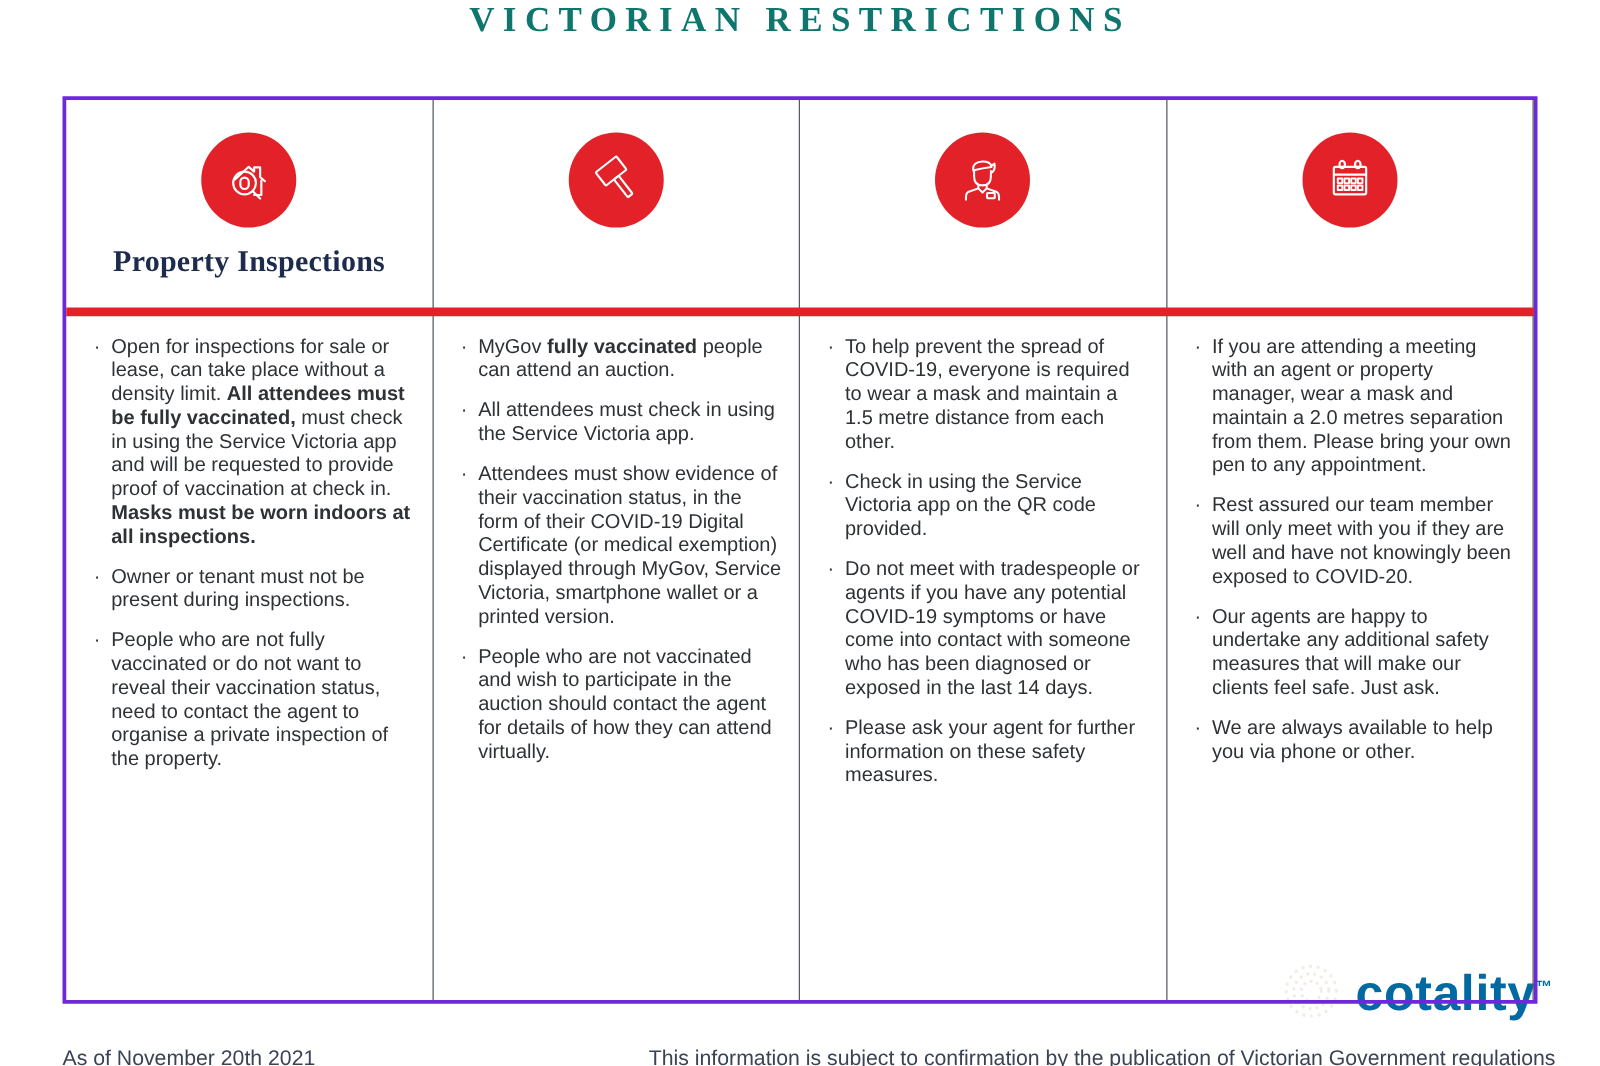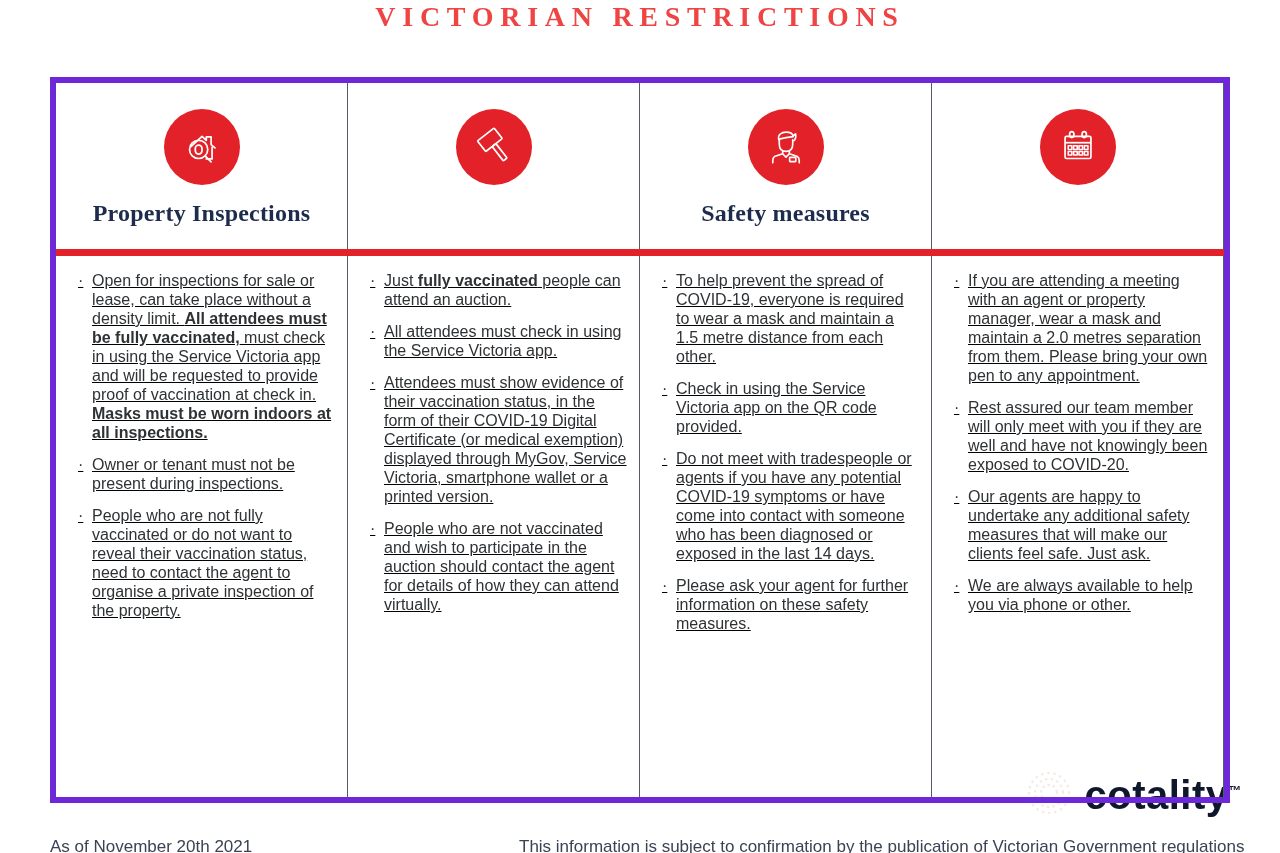--- a/index.html
+++ b/index.html
@@ -4,25 +4,25 @@
 <style>
   html,body { margin:0; padding:0; background:#ffffff; }
   .sheet {
     position:relative; width:1280px; height:853px; overflow:hidden;
     background:#ffffff; font-family:"Liberation Sans", sans-serif;
   }
   .page-title {
     position:absolute; top:1px; left:0; right:0; margin:0;
     text-align:center; font-family:"Liberation Serif", serif;
     font-size:28px; font-weight:700; letter-spacing:0.24em;
-    color:#ef4444;
+    color:#0f766e;
   }
   .rtable {
     position:absolute; left:50px; top:77px; width:1180px; height:726px;
-    border:6px solid #6d28d9; display:flex; z-index:1; box-sizing:border-box;text-decoration:underline;
+    border:3px solid #6d28d9; display:flex; z-index:1; box-sizing:border-box;
   }
   .column {
     flex:1 1 0; position:relative; box-sizing:border-box;
     border-right:1px solid #565c66;
     padding:188px 12px 0 22px;
   }
   .column:last-child { border-right:none; }
   .icon-circle {
     position:absolute; top:26px; left:50%; transform:translateX(-50%);
     width:76px; height:76px; border-radius:50%; background:#e22228;
@@ -48,21 +48,21 @@
     position:absolute; top:837px; font-size:17px; color:#3a4254; z-index:2;
     white-space:nowrap;
   }
   .footer-left { left:50px; }
   .footer-right { left:519px; }
   .watermark {
     position:absolute; top:766px; right:38px; z-index:0;
     display:flex; align-items:center; gap:8px;
   }
   .watermark .wm-text {
-    font-size:40px; font-weight:700; color:#0f172a; letter-spacing:0.5px;
+    font-size:40px; font-weight:700; color:#0369a1; letter-spacing:0.5px;
   }
   .watermark .wm-tm { font-size:13px; vertical-align:super; }
 </style>
 </head>
 <body>
 
 <div class="sheet">
   <h1 class="page-title">VICTORIAN RESTRICTIONS</h1>
 
   <div class="rtable">
@@ -100,21 +100,21 @@
           <svg width="46" height="46" viewBox="0 0 48 48">
             <g fill="none" stroke="#fff" stroke-width="1.8" stroke-linejoin="round" transform="rotate(-38 24 22)">
               <rect x="13" y="8" width="22" height="14" rx="1"></rect>
               <rect x="21.5" y="22" width="5" height="19" rx="1"></rect>
             </g>
           </svg>
         </div>
         <div class="bullets">
           <div class="bullet">
             <span class="marker">·</span>
-            <span class="btext"><span>Just </span><b>fully vaccinated</b><span> people can attend an auction.</span></span>
+            <span class="btext"><span>MyGov </span><b>fully vaccinated</b><span> people can attend an auction.</span></span>
           </div>
           <div class="bullet">
             <span class="marker">·</span>
             <span class="btext"><span>All attendees must check in using the Service Victoria app.</span></span>
           </div>
           <div class="bullet">
             <span class="marker">·</span>
             <span class="btext"><span>Attendees must show evidence of their vaccination status, in the form of their COVID-19 Digital Certificate (or medical exemption) displayed through MyGov, Service Victoria, smartphone wallet or a printed version.</span></span>
           </div>
           <div class="bullet">
@@ -130,21 +130,20 @@
               <path d="M16.5 16.5 C15 11 19.5 8.5 24 8.5 C28 8.5 30.8 9.8 31.3 12.3 L34 10.3 C34.6 13.3 33.8 16 32.2 17.5"></path>
               <path d="M16.8 15.8 Q24 14.2 31.5 13.2"></path>
               <path d="M17 16.5 V21 Q17 28.5 24 28.5 Q31 28.5 31 21 V16.5"></path>
               <path d="M20.5 27.8 V31 L12 34 Q10.2 35.2 10.2 38.2 V40.5"></path>
               <path d="M27.5 27.8 V31 L36 34 Q37.8 35.2 37.8 38.2 V40.5"></path>
               <path d="M20.5 31 L24 34.5 L27.5 31"></path>
               <rect x="27.8" y="34.8" width="6.4" height="4.4" rx="0.5"></rect>
             </g>
           </svg>
         </div>
-        <h2 class="col-heading">Safety measures</h2>
         <div class="bullets">
           <div class="bullet">
             <span class="marker">·</span>
             <span class="btext"><span>To help prevent the spread of COVID-19, everyone is required to wear a mask and maintain a 1.5 metre distance from each other.</span></span>
           </div>
           <div class="bullet">
             <span class="marker">·</span>
             <span class="btext"><span>Check in using the Service Victoria app on the QR code provided.</span></span>
           </div>
           <div class="bullet">

